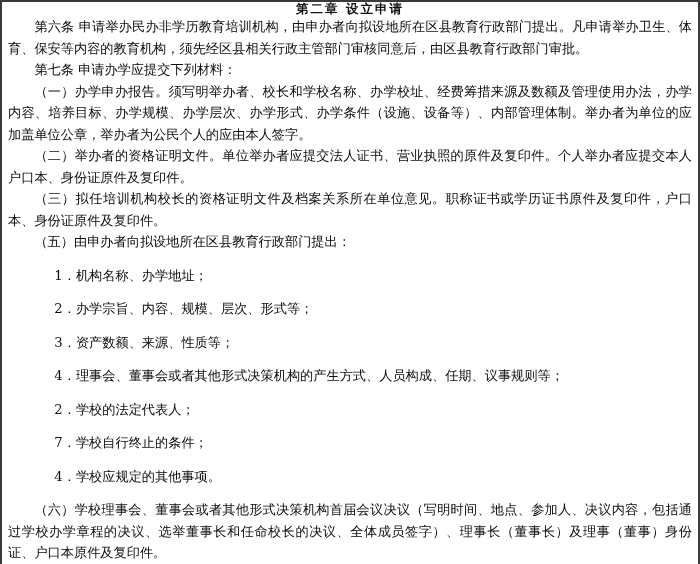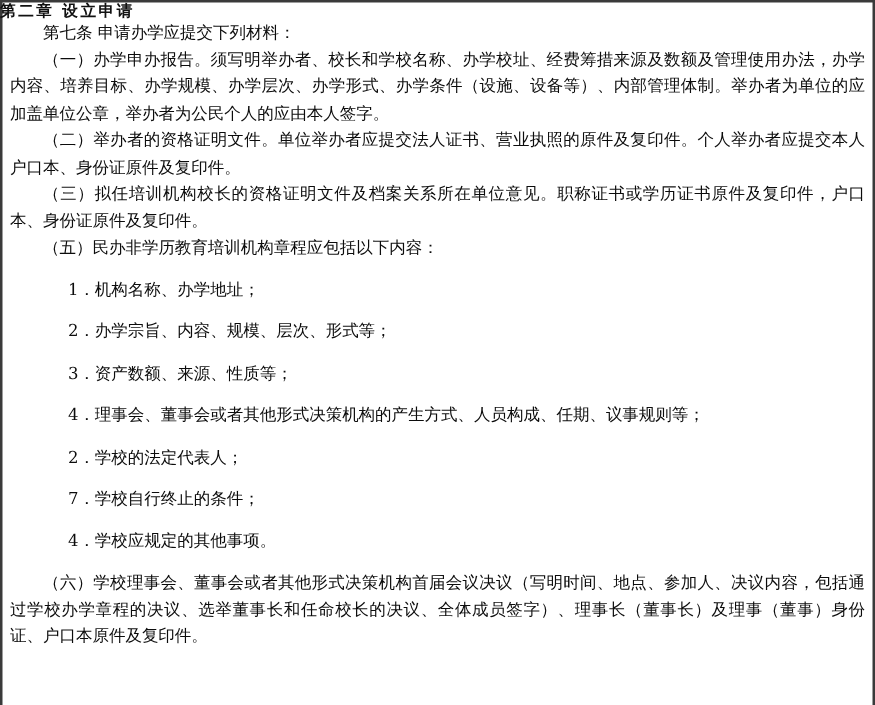--- a/index.html
+++ b/index.html
@@ -35,21 +35,21 @@
     top: 0; left: 0;
     width: 700px; height: 2px;
     background: #3a3a3a;
   }
 
   .chapter-head {
     position: absolute;
     top: 1px;
     left: 0;
     width: 700px;
-    text-align: left;
+    text-align: center;
     font-size: 12.5px;
     letter-spacing: 2px;
     color: #111;
     font-weight: 600;
     font-family: "DejaVu Serif", "Liberation Serif", serif;
     white-space: nowrap;
     overflow: hidden;
     height: 16px;
     line-height: 16px;
   }
@@ -81,25 +81,26 @@
 <body>
 
 <div class="page">
   <div class="edge-top"></div>
   <div class="edge-left"></div>
   <div class="edge-right"></div>
 
   <div class="chapter-head">第二章   设立申请</div>
 
   <div class="body-text">
+    <p class="para">第六条  申请举办民办非学历教育培训机构，由申办者向拟设地所在区县教育行政部门提出。凡申请举办卫生、体育、保安等内容的教育机构，须先经区县相关行政主管部门审核同意后，由区县教育行政部门审批。</p>
     <p class="para">第七条  申请办学应提交下列材料：</p>
     <p class="para">（一）办学申办报告。须写明举办者、校长和学校名称、办学校址、经费筹措来源及数额及管理使用办法，办学内容、培养目标、办学规模、办学层次、办学形式、办学条件（设施、设备等）、内部管理体制。举办者为单位的应加盖单位公章，举办者为公民个人的应由本人签字。</p>
     <p class="para">（二）举办者的资格证明文件。单位举办者应提交法人证书、营业执照的原件及复印件。个人举办者应提交本人户口本、身份证原件及复印件。</p>
     <p class="para">（三）拟任培训机构校长的资格证明文件及档案关系所在单位意见。职称证书或学历证书原件及复印件，户口本、身份证原件及复印件。</p>
-    <p class="para">（五）民办非学历教育培训机构章程应包括以下内容：</p>
+    <p class="para">（五）由申办者向拟设地所在区县教育行政部门提出：</p>
     <p class="item">1．机构名称、办学地址；</p>
     <p class="item">2．办学宗旨、内容、规模、层次、形式等；</p>
     <p class="item">3．资产数额、来源、性质等；</p>
     <p class="item">4．理事会、董事会或者其他形式决策机构的产生方式、人员构成、任期、议事规则等；</p>
     <p class="item">2．学校的法定代表人；</p>
     <p class="item">7．学校自行终止的条件；</p>
     <p class="item">4．学校应规定的其他事项。</p>
     <p class="para">（六）学校理事会、董事会或者其他形式决策机构首届会议决议（写明时间、地点、参加人、决议内容，包括通过学校办学章程的决议、选举董事长和任命校长的决议、全体成员签字）、理事长（董事长）及理事（董事）身份证、户口本原件及复印件。</p>
 
   </div>

